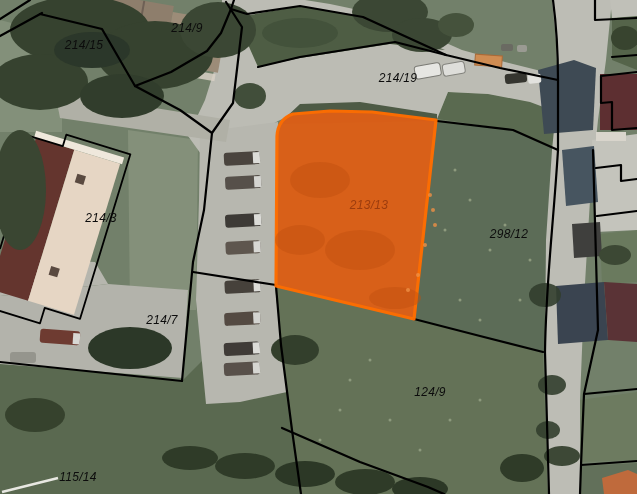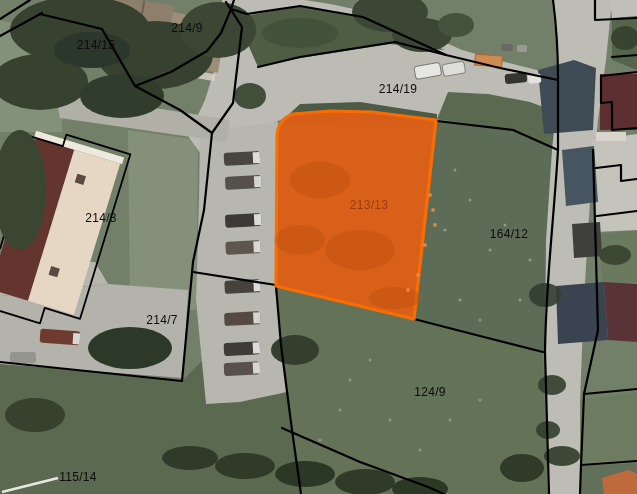--- a/index.html
+++ b/index.html
@@ -7,21 +7,21 @@
     position:relative;width:637px;height:494px;overflow:hidden;
     font-family:"Liberation Sans",sans-serif;cursor:crosshair;
   }
   .map-viewport svg{position:absolute;left:0;top:0;display:block;}
   .bline{fill:none;stroke:var(--parcel-boundary,#000);stroke-width:2.2;stroke-linejoin:round;stroke-linecap:round;}
   .bline-thin{fill:none;stroke:var(--parcel-boundary,#000);stroke-width:1.8;stroke-linejoin:round;}
   .parcel-highlight{fill:var(--highlight-fill,#DC5F17);stroke:var(--highlight-border,#FF6D00);stroke-width:3.2;stroke-linejoin:round;opacity:.97;}
   .labels{position:absolute;left:0;top:0;width:100%;height:100%;pointer-events:none;}
   .parcel-label{
     position:absolute;transform:translate(-50%,-50%);
-    font-size:12px;letter-spacing:.3px;
+    font-style:italic;font-size:12px;letter-spacing:.3px;
     color:var(--parcel-label,#0c0c0c);white-space:nowrap;
   }
   .parcel-label.highlight{color:var(--highlight-label,#9C3C0E);}
 </style>
 </head>
 <body>
 
 <div class="map-viewport">
   <svg width="637" height="494" viewBox="0 0 637 494">
 
@@ -211,23 +211,23 @@
           <circle cx="433" cy="210" r="2"></circle>
           <circle cx="418" cy="275" r="2"></circle>
         <circle cx="425" cy="245" r="2"></circle>
           <circle cx="408" cy="290" r="2"></circle>
           <circle cx="435" cy="225" r="2"></circle>
       </g>
     </g>
   </svg>
 
   <div class="labels">
-    <div class="parcel-label" style="left:96px;top:45px">214/15</div>
+    <div class="parcel-label" style="left:84px;top:45px">214/15</div>
     <div class="parcel-label" style="left:187px;top:28px">214/9</div>
-    <div class="parcel-label" style="left:398px;top:89px">214/19</div>
+    <div class="parcel-label" style="left:398px;top:78px">214/19</div>
     <div class="parcel-label" style="left:101px;top:218px">214/3</div>
     <div class="parcel-label highlight" style="left:369px;top:205px">213/13</div>
-    <div class="parcel-label" style="left:509px;top:234px">164/12</div>
+    <div class="parcel-label" style="left:509px;top:234px">298/12</div>
     <div class="parcel-label" style="left:162px;top:320px">214/7</div>
     <div class="parcel-label" style="left:430px;top:392px">124/9</div>
     <div class="parcel-label" style="left:78px;top:477px">115/14</div>
   </div>
 </div>
 
 </body></html>

